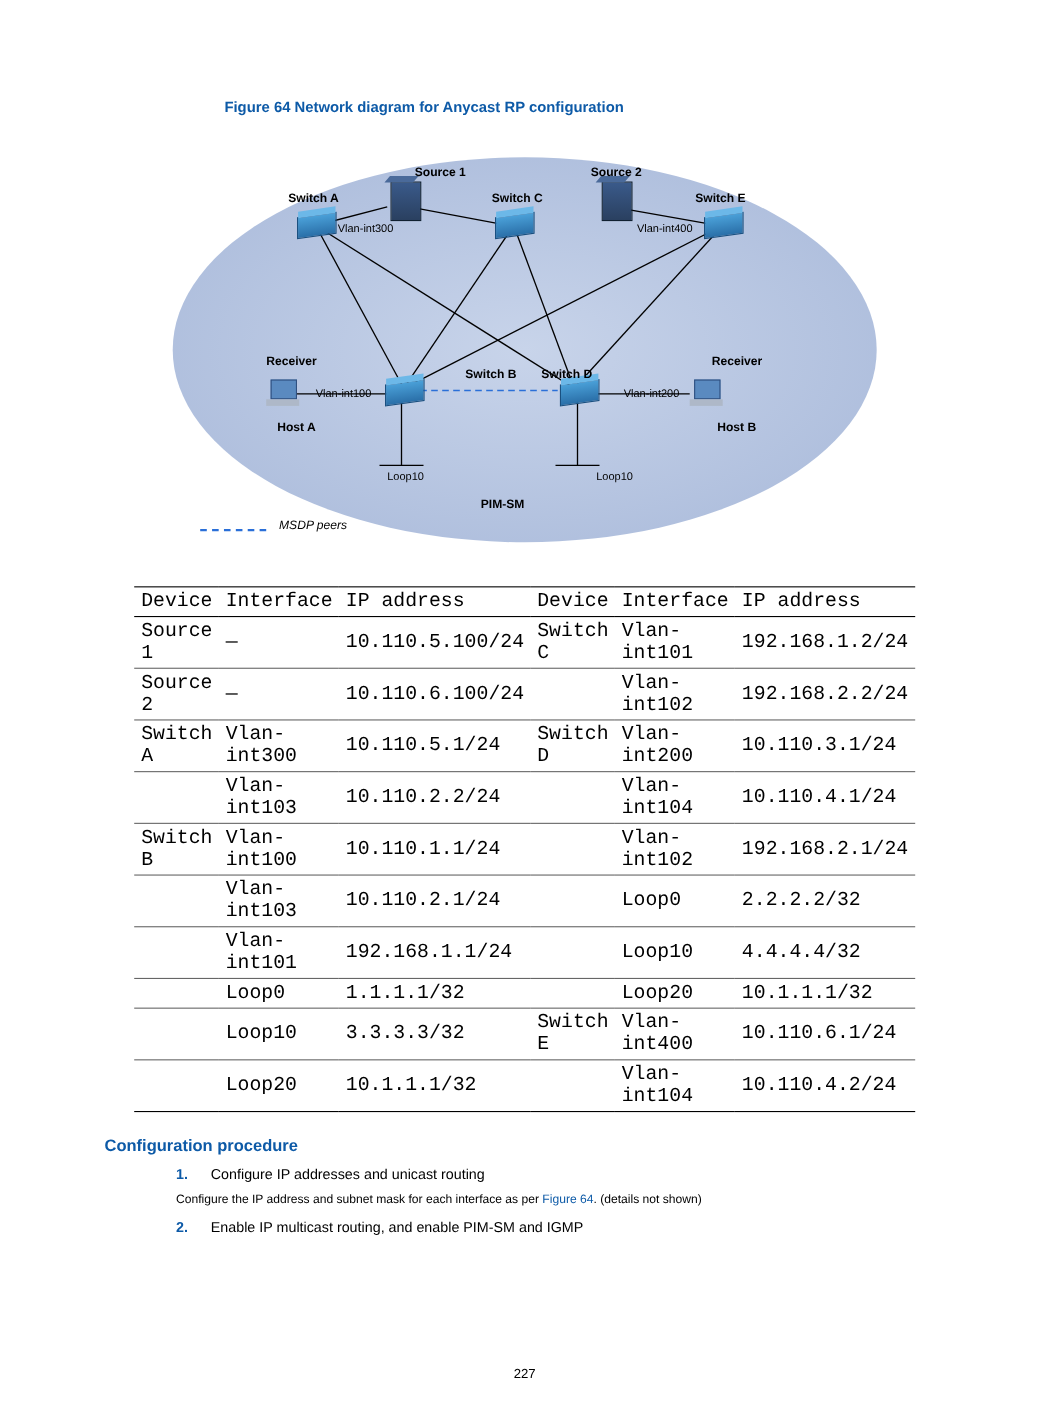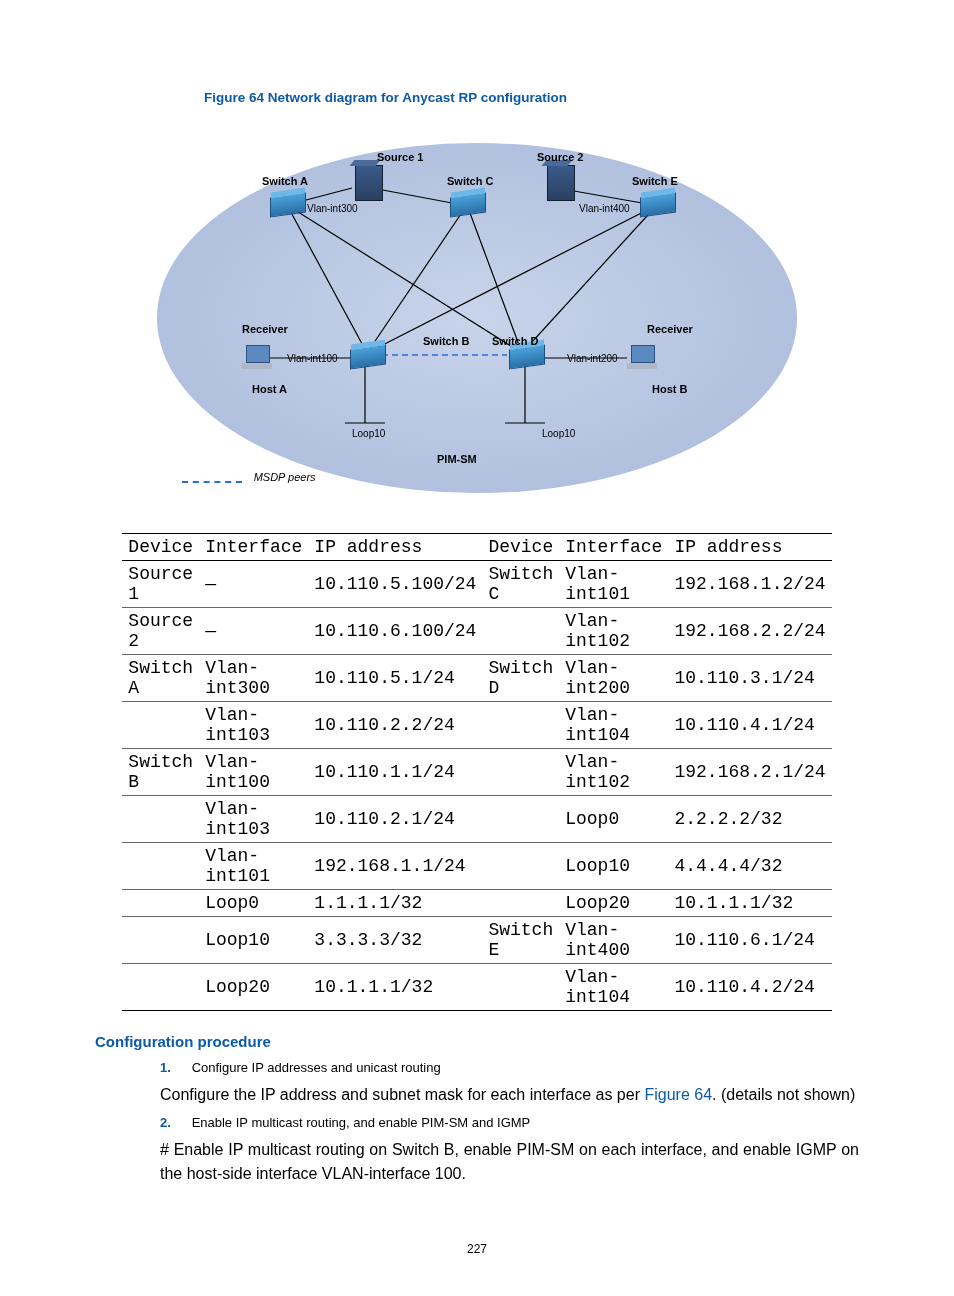--- a/index.html
+++ b/index.html
@@ -118,21 +118,21 @@
   table.addr tbody tr:last-child {
     border-bottom: 1.5px solid #000;
   }
   .section-heading {
     color: #0d5aa7;
     font-weight: bold;
     font-size: 15px;
     margin: 22px 0 10px 0;
   }
   .body-text {
-    font-size: 16px;
+    font-size: 11px;
     line-height: 1.5;
     margin: 8px 0 8px 65px;
     text-align: justify;
   }
   ol.steps {
     margin: 0 0 0 65px;
     padding: 0;
     list-style: none;
   }
   ol.steps li {
@@ -334,16 +334,15 @@
   <p class="body-text">
     <span>Configure the IP address and subnet mask for each interface as per </span><span class="link">Figure 64</span><span>. (details not shown)</span>
   </p>
 
   <ol class="steps">
     <li>
       <span class="step-num">2.</span>
       <span>Enable IP multicast routing, and enable PIM-SM and IGMP</span>
     </li>
   </ol>
-  <p class="body-text"># Enable IP multicast routing on Switch B, enable PIM-SM on each interface, and enable IGMP on the host-side interface VLAN-interface 100.</p>
 
   <div class="page-num">227</div>
 </div>
 
 </body></html>

